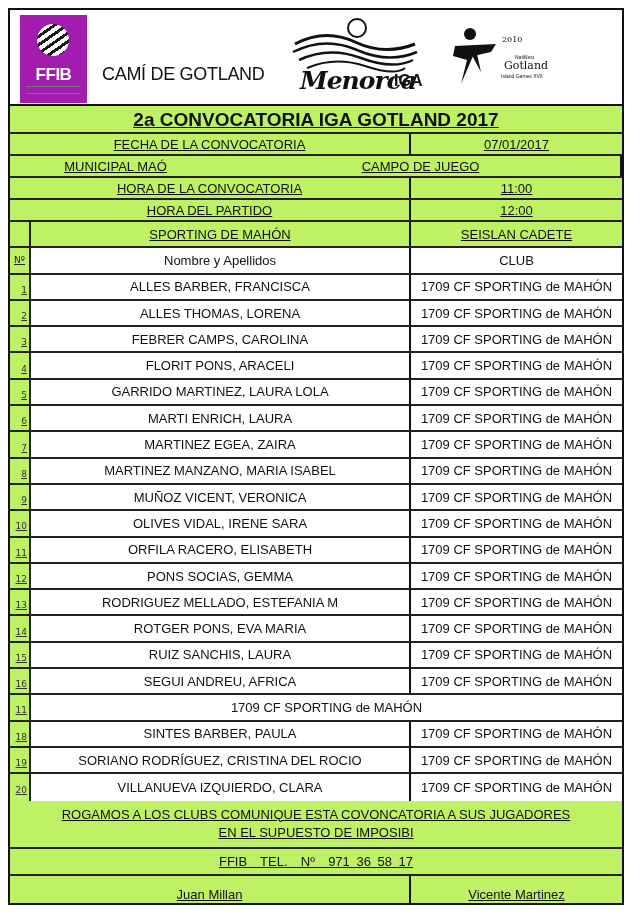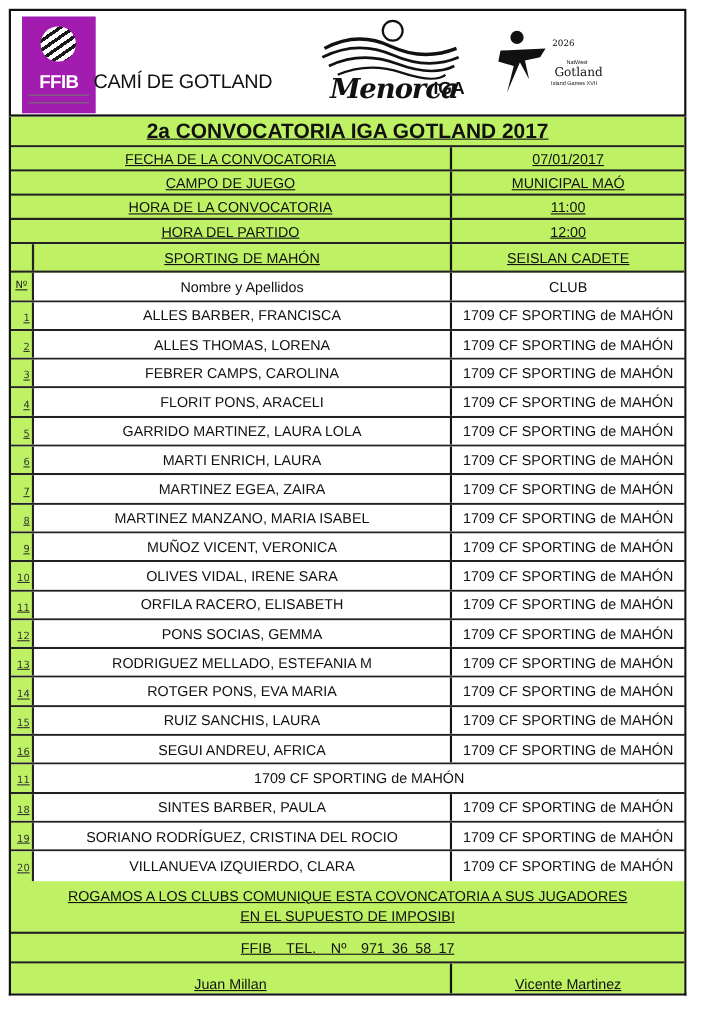--- a/index.html
+++ b/index.html
@@ -21,21 +21,21 @@
   }
   .ffib-text {
     position: absolute; left: 0; right: 0; top: 50px; text-align: center; color: #fff;
     font-weight: bold; font-size: 17px; letter-spacing: -0.5px;
   }
   .ffib-sub {
     position: absolute; left: 6px; right: 6px; top: 71px; height: 8px;
     border-top: 1px solid #777; border-bottom: 1px solid #777;
   }
   .cami-text {
-    position: absolute; left: 75px; top: 54px; font-size: 18px; letter-spacing: -0.3px; color: #111;
+    position: absolute; left: 92px; top: 54px; font-size: 18px; letter-spacing: -0.3px; color: #111;
   }
   .menorca-logo { position: absolute; left: 275px; top: 4px; width: 160px; height: 84px; }
   .menorca-text {
     position: absolute; left: 290px; top: 56px; font-family: "DejaVu Serif", serif; font-style: italic;
     font-weight: bold; font-size: 25px; letter-spacing: -1px; color: #111;
   }
   .iga-text { position: absolute; left: 384px; top: 62px; font-weight: bold; font-size: 16px; color: #111; }
   .gotland-logo { position: absolute; left: 441px; top: 16px; width: 100px; height: 64px; }
   .g-year { position: absolute; left: 492px; top: 25px; font-family: "DejaVu Serif", serif; font-size: 8px; }
   .g-natwest { position: absolute; left: 505px; top: 44px; font-size: 5px; }
@@ -96,39 +96,39 @@
       <path d="M22 54 Q50 42 80 52 T120 54" fill="none" stroke="#111" stroke-width="2"></path>
     </svg>
     <div class="menorca-text">Menorca</div>
     <div class="iga-text">IGA</div>
 
     <svg class="gotland-logo" viewBox="0 0 100 64">
       <circle cx="19" cy="8" r="6" fill="#111"></circle>
       <path d="M4 20 L45 18 L40 26 L22 30 L10 58 L16 34 L2 30 Z" fill="#111"></path>
       <path d="M18 24 L30 46 L26 28 Z" fill="#111"></path>
     </svg>
-    <div class="g-year">2026</div>
+    <div class="g-year">2010</div>
     <div class="g-natwest">NatWest</div>
     <div class="g-name">Gotland</div>
     <div class="g-games">Island Games XVII</div>
   </div>
 
   <div class="grid">
 
     <div class="row title-row grey">
       <div class="cell">2a CONVOCATORIA IGA GOTLAND 2017</div>
     </div>
 
     <div class="row info-row grey">
       <div class="cell c-label">FECHA DE LA CONVOCATORIA</div>
       <div class="cell c-value">07/01/2017</div>
     </div>
     <div class="row info-row grey">
+      <div class="cell c-value">MUNICIPAL MAÓ</div>
       <div class="cell c-label">CAMPO DE JUEGO</div>
-      <div class="cell c-value">MUNICIPAL MAÓ</div>
     </div>
     <div class="row info-row grey">
       <div class="cell c-label">HORA DE LA CONVOCATORIA</div>
       <div class="cell c-value">11:00</div>
     </div>
     <div class="row info-row grey">
       <div class="cell c-label">HORA DEL PARTIDO</div>
       <div class="cell c-value">12:00</div>
     </div>
 

